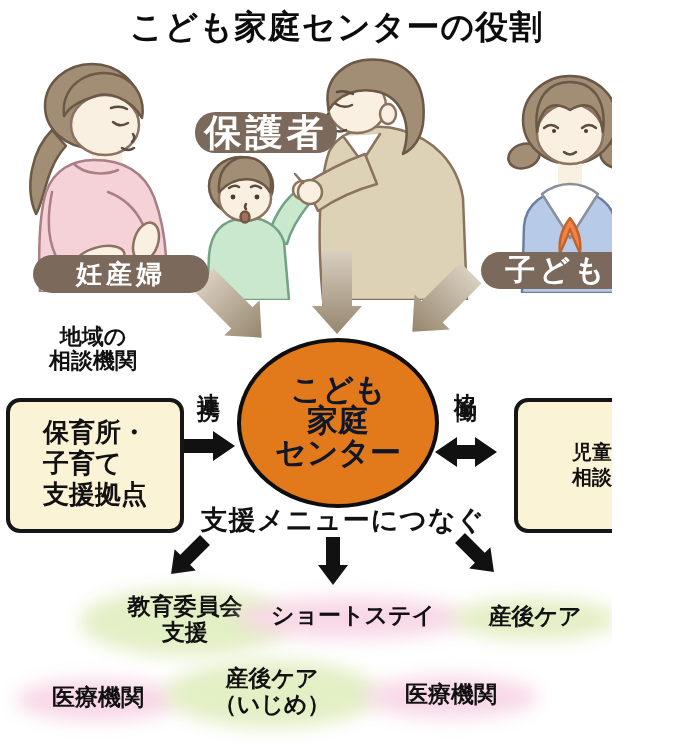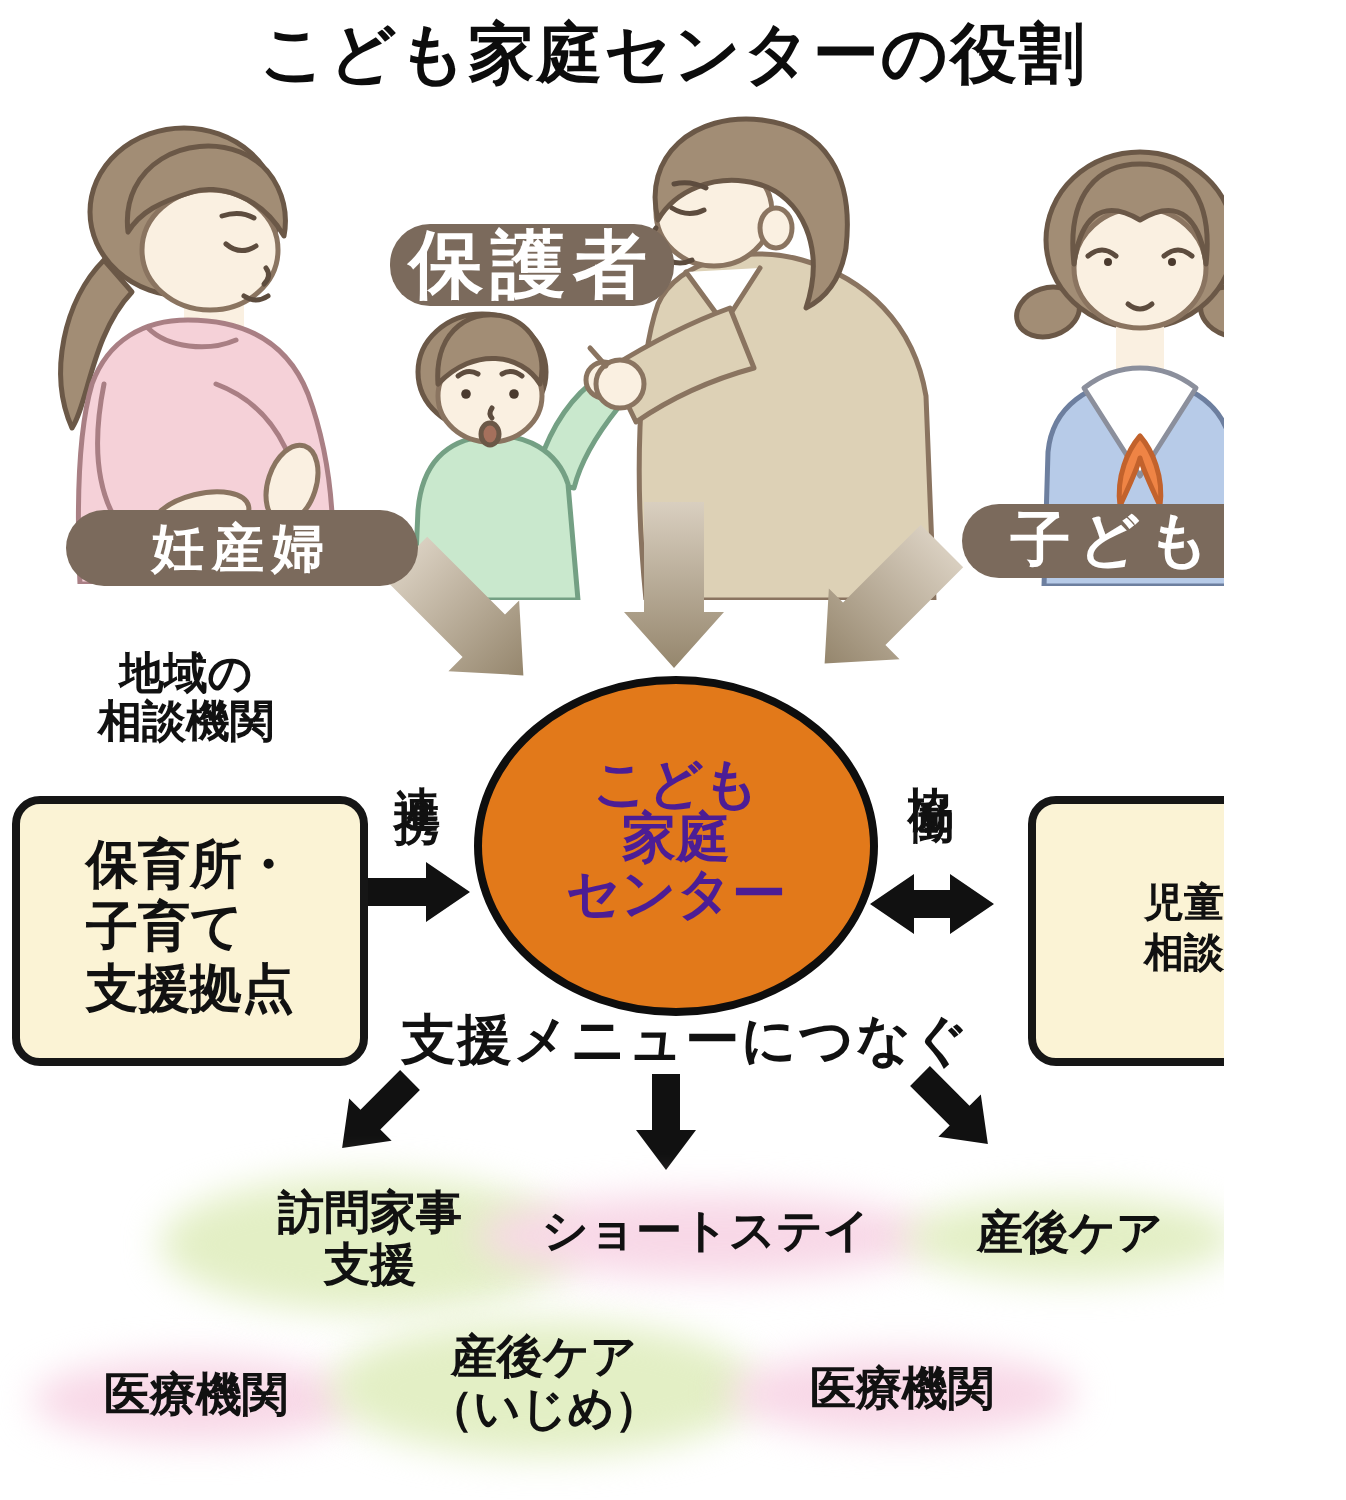--- a/index.html
+++ b/index.html
@@ -47,21 +47,21 @@
     font-size:23px;font-weight:800;letter-spacing:6px;z-index:4;
   }
   .vlabel-left{left:192px;top:374px;}
   .vlabel-right{left:449px;top:374px;}
 
   
   .hub{
     left:237px;top:338px;width:194px;height:162px;border-radius:50%;
     background:var(--center-fill,#e2791a);border:4px solid #0e0e0e;
     display:flex;align-items:center;justify-content:center;text-align:center;
-    color:#4c1d95;font-size:27px;font-weight:900;line-height:1.02;z-index:3;
+    color:#0f172a;font-size:31px;font-weight:900;line-height:1.02;z-index:3;
   }
 
   
   .support-heading{
     left:0;top:502px;width:686px;text-align:center;
     font-size:27px;font-weight:800;letter-spacing:1px;z-index:4;
   }
 
   
   .support-item{
@@ -199,21 +199,21 @@
 家庭
 センター</div>
   <div class="abs vlabel vlabel-right" data-name="collaboration-label">協働</div>
   <div class="abs orgbox orgbox-right pre" data-name="child-consultation-office-box">児童
 相談所</div>
 
   <div class="abs support-heading" data-name="support-menu-heading">支援メニューにつなぐ</div>
 
   <div class="support-item item-0" data-name="support-item-home-visit">
     <span data-name="support-highlight" class="green"></span>
-    <span class="support-label pre" data-name="support-item-label">訪問家事
+    <span class="support-label pre" data-name="support-item-label">教育委員会
 支援</span>
   </div>
   <div class="support-item item-1" data-name="support-item-short-stay">
     <span data-name="support-highlight" class="pink"></span>
     <span class="support-label pre" data-name="support-item-label">ショートステイ</span>
   </div>
   <div class="support-item item-2" data-name="support-item-postpartum-care">
     <span data-name="support-highlight" class="green"></span>
     <span class="support-label pre" data-name="support-item-label">産後ケア</span>
   </div>

